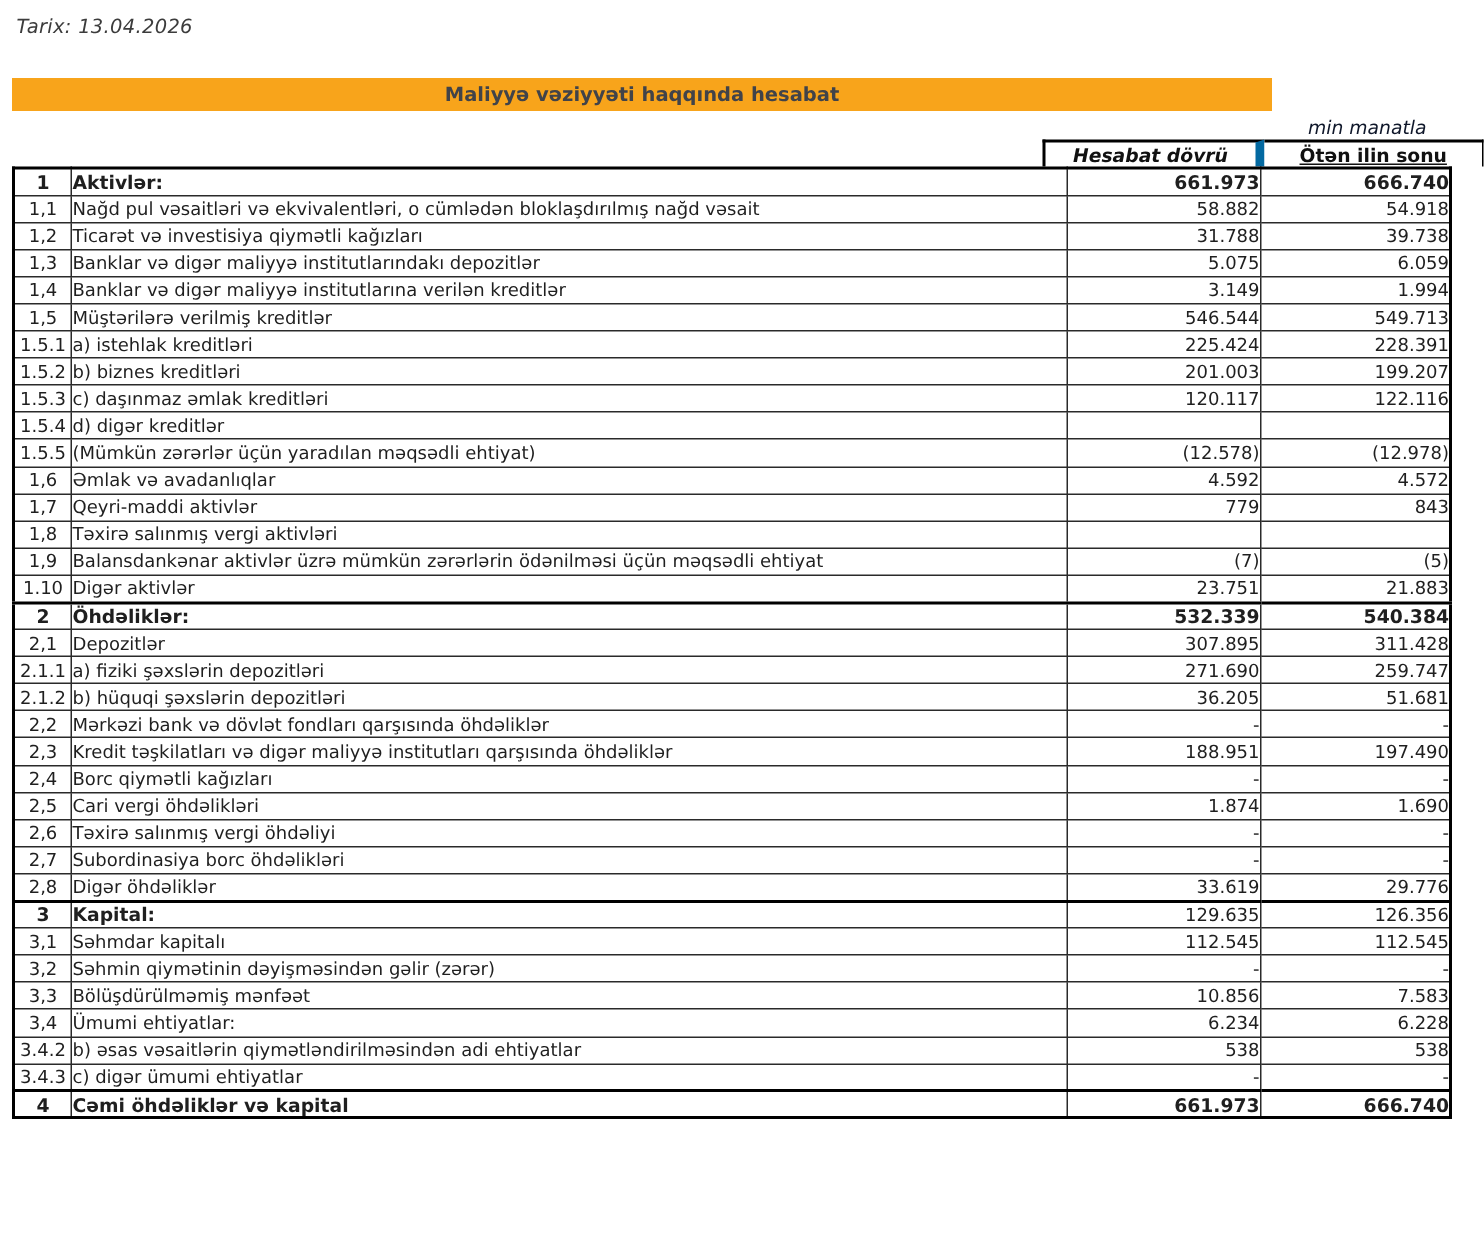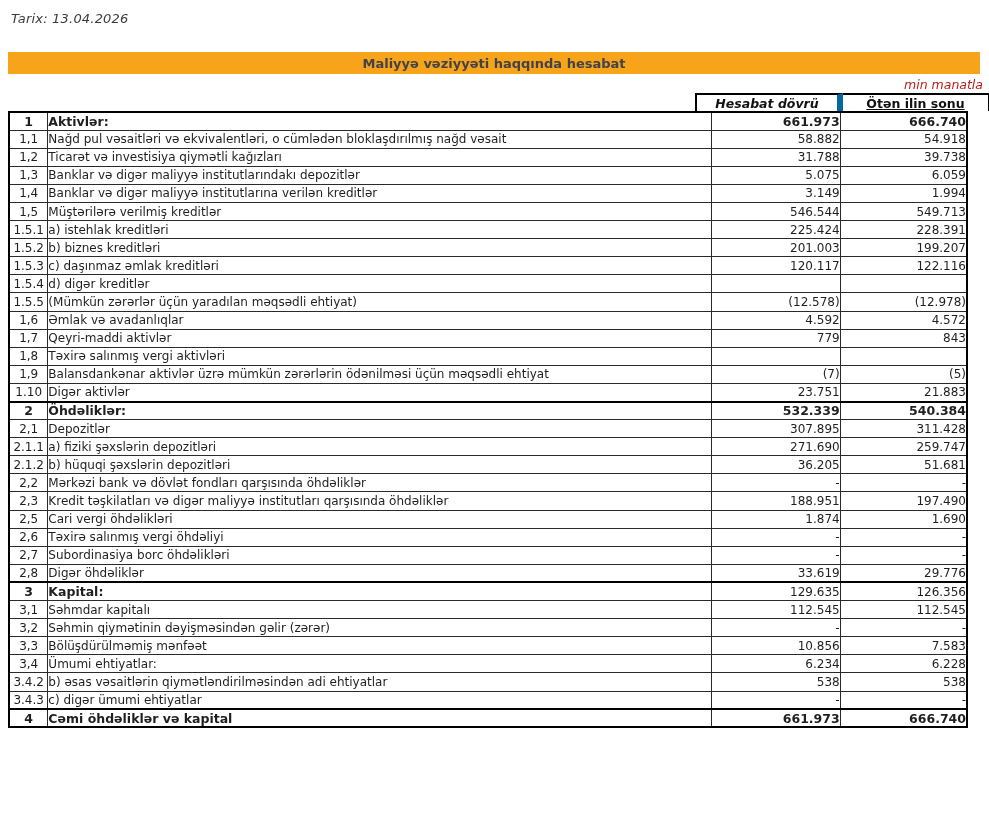--- a/index.html
+++ b/index.html
@@ -12,28 +12,28 @@
   }
   .page { width: 989px; height: 838px; position: relative; padding-left: 11px; }
 
   .date-label {
     position: absolute; top: 11px; left: 11px;
     font-style: italic; font-size: 13px; color: #3c3c3c;
     letter-spacing: 0.2px;
   }
 
   .banner {
-    position: absolute; top: 52px; left: 8px; width: 972px; height: 22px;
+    position: absolute; top: 52px; left: 8px; width: 840px; height: 22px;
     display: flex; align-items: center; justify-content: center;
     font-weight: bold; font-size: 13px;
   }
 
   .unit-note {
-    position: absolute; top: 77px; right: 6px;
-    font-style: italic; font-size: 12.5px; color: #b91c1c;
+    position: absolute; top: 77px; right: 38px;
+    font-style: italic; font-size: 12.5px; color: #0f172a;
   }
 
   .value-headers {
     position: absolute; top: 93px; left: 695px;
     display: flex; height: 18px;
   }
   .value-headers .hdr-cell {
     border: 2px solid #000; border-bottom: none;
     display: flex; align-items: center; justify-content: center;
     font-weight: bold; font-size: 12.5px; color: #111;
@@ -236,20 +236,26 @@
       <td class="val v2">-</td>
     </tr>
 
     <tr>
       <td class="num">2,3</td>
       <td class="label">Kredit təşkilatları və digər maliyyə institutları qarşısında öhdəliklər</td>
       <td class="val v1">188.951</td>
       <td class="val v2">197.490</td>
     </tr>
 
+    <tr>
+      <td class="num">2,4</td>
+      <td class="label">Borc qiymətli kağızları</td>
+      <td class="val v1">-</td>
+      <td class="val v2">-</td>
+    </tr>
 
     <tr>
       <td class="num">2,5</td>
       <td class="label">Cari vergi öhdəlikləri</td>
       <td class="val v1">1.874</td>
       <td class="val v2">1.690</td>
     </tr>
 
     <tr>
       <td class="num">2,6</td>

